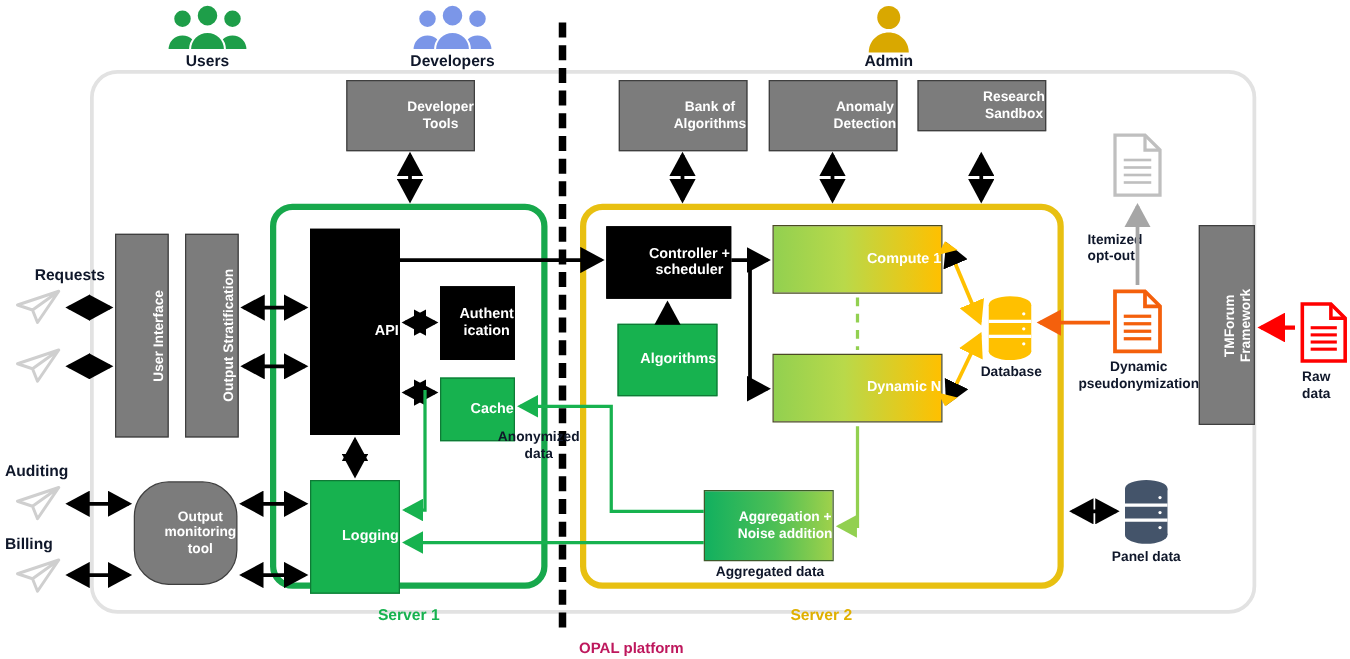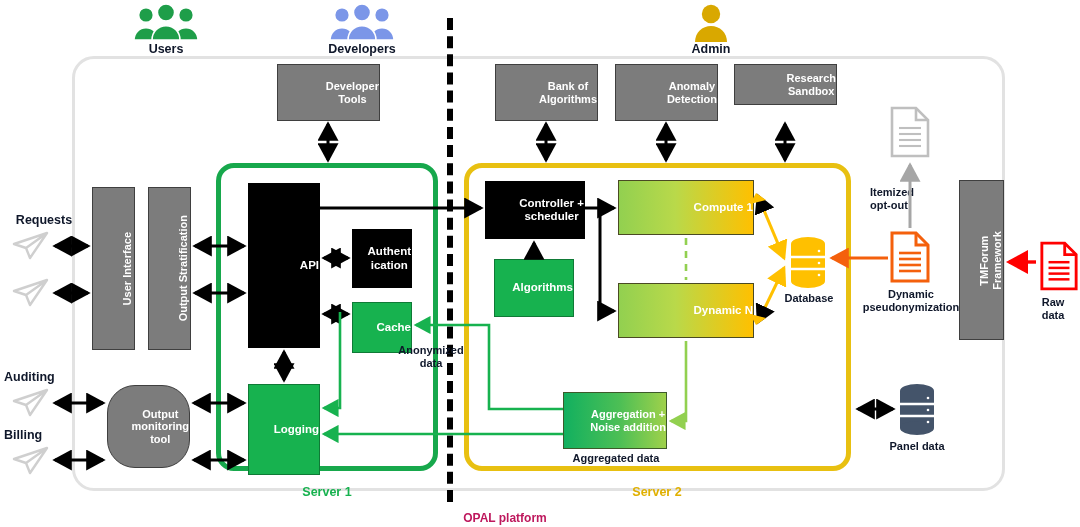--- a/index.html
+++ b/index.html
@@ -264,21 +264,21 @@
           <path d="M10 34 h22"></path>
           <path d="M10 40 h22"></path>
       </g>
     </svg>
   </div>
   <div class="cap" style="left:1022px;top:296px;width:62px;">
     <span>Raw</span><br>
     <span>data</span>
   </div>
 
-  <div class="cap" style="left:4px;top:213px;width:80px;text-align:center;font-size:12.5px;">Requests</div>
+  <div class="cap" style="left:4px;top:213px;width:80px;text-align:right;font-size:12.5px;">Requests</div>
   <div class="abs" style="left:11px;top:231px;width:38px;height:30px;">
     <svg width="38" height="30" viewBox="0 0 38 30">
       <path d="M36 2 L3 13 L15 17 L36 2 L19 27 L15 17" fill="none" stroke="#cfcfcf" stroke-width="2.4" stroke-linejoin="round" stroke-linecap="round"></path>
     </svg>
   </div>
   <div class="abs" style="left:11px;top:278px;width:38px;height:30px;">
     <svg width="38" height="30" viewBox="0 0 38 30">
       <path d="M36 2 L3 13 L15 17 L36 2 L19 27 L15 17" fill="none" stroke="#cfcfcf" stroke-width="2.4" stroke-linejoin="round" stroke-linecap="round"></path>
     </svg>
   </div>

